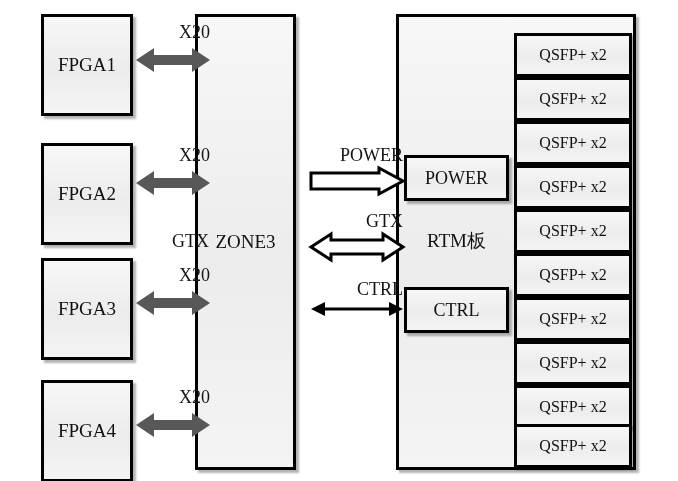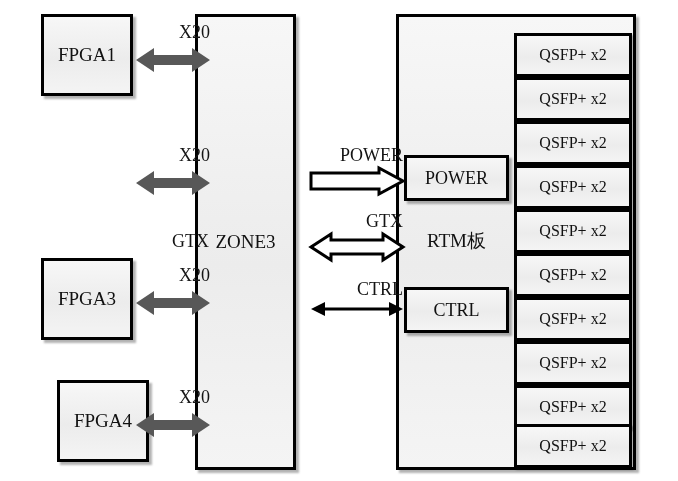--- a/index.html
+++ b/index.html
@@ -23,21 +23,21 @@
     border: 3px solid #000000;
     background: linear-gradient(to bottom, #f7f7f7 0%, #ececec 55%, #f4f4f4 100%);
     box-shadow: 3px 3px 2px rgba(0,0,0,0.30);
     display: flex;
     align-items: center;
     justify-content: center;
     color: #111111;
     white-space: nowrap;
   }
 
-  .fpga { width: 92px; height: 82px; font-size: 19px; }
+  .fpga { width: 92px; height: 102px; font-size: 19px; }
   .zone3 { left: 195px; top: 14px; width: 101px; height: 456px; font-size: 19px; }
   .rtm   { left: 396px; top: 14px; width: 240px; height: 456px; }
 
   .rtm-label {
     position: absolute;
     left: 404px;
     top: 228px;
     width: 105px;
     text-align: center;
     font-size: 19px;
@@ -75,26 +75,29 @@
 </style>
 </head>
 <body>
 
 <div id="canvas">
 
   <div class="box fpga" style="left:41px; top:14px;">
     <span>FPGA1</span>
   </div>
 
+  <div class="box fpga" style="left:41px; top:143px;">
+    <span>FPGA2</span>
+  </div>
 
   <div class="box fpga" style="left:41px; top:258px;">
     <span>FPGA3</span>
   </div>
 
-  <div class="box fpga" style="left:57px; top:380px;justify-content:center;">
+  <div class="box fpga" style="left:41px; top:380px;justify-content:center;">
     <span>FPGA4</span>
   </div>
 
   <div class="box zone3">
     <span>ZONE3</span>
   </div>
 
   <div class="box rtm"></div>
 
   <div class="rtm-label">RTM板</div>

